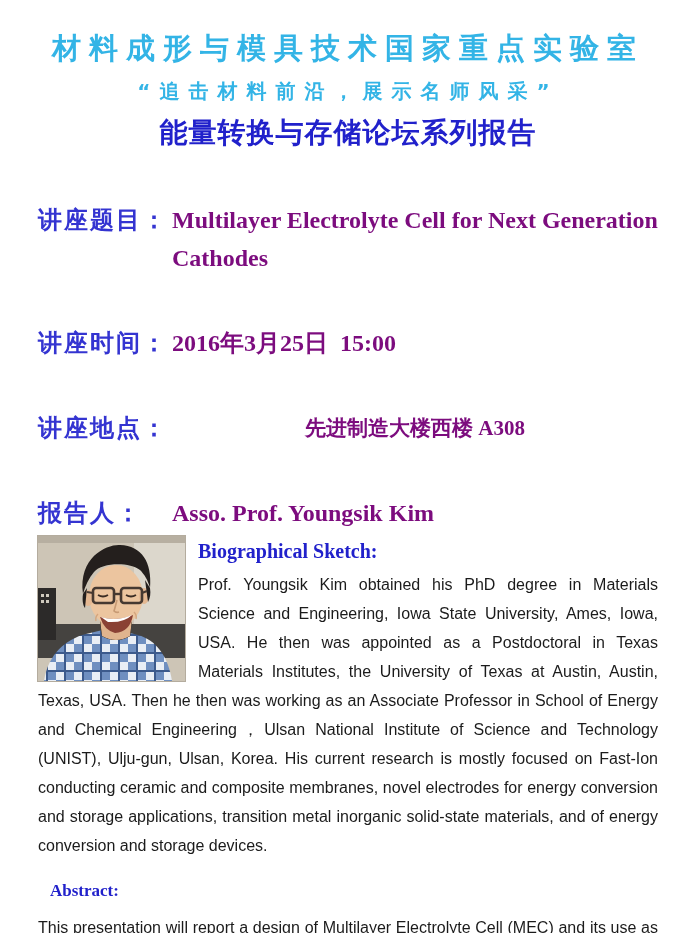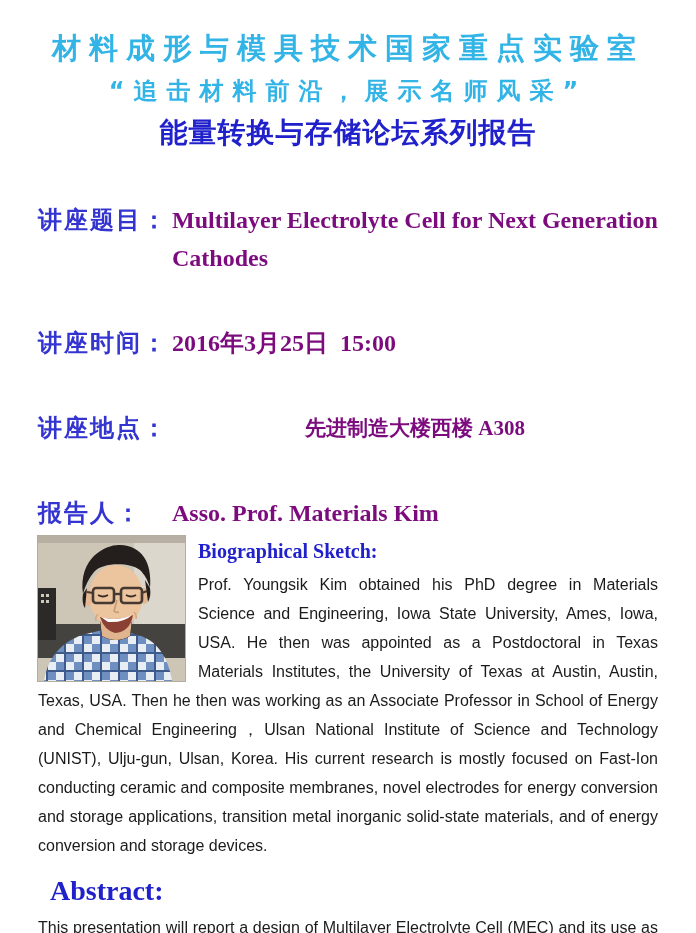--- a/index.html
+++ b/index.html
@@ -24,21 +24,21 @@
     font-weight: bold;
     font-size: 29px;
     letter-spacing: 8px;
     color: #33B4E6;
     line-height: 44px;
     white-space: nowrap;
   }
   .title-line-2 {
     font-family: "DejaVu Sans", sans-serif;
     font-weight: bold;
-    font-size: 24px;
+    font-size: 20px;
     letter-spacing: 9px;
     color: #33B4E6;
     line-height: 42px;
     white-space: nowrap;
   }
   .title-line-3 {
     font-family: "DejaVu Sans", sans-serif;
     font-weight: bold;
     font-size: 28px;
     letter-spacing: 1px;
@@ -104,21 +104,21 @@
     text-align: justify;
     color: #1b1b1b;
   }
   .clearfix::after { content: ""; display: table; clear: both; }
 
   
   .abstract-section { margin-top: 16px; }
   .abstract-heading {
     font-family: "Liberation Serif", serif;
     font-weight: bold;
-    font-size: 28px;
+    font-size: 17px;
     color: #2121CB;
     padding-left: 12px;
     line-height: 30px;
     margin-bottom: 8px;
   }
   .abstract-text { line-height: 28px; }
 </style>
 </head>
 <body>
 
@@ -138,21 +138,21 @@
     <div class="field-row">
       <span class="field-label">讲座时间：</span>
       <span class="field-value">2016年3月25日  15:00</span>
     </div>
     <div class="field-row">
       <span class="field-label">讲座地点：</span>
       <span class="field-value cn">先进制造大楼西楼 A308</span>
     </div>
     <div class="field-row">
       <span class="field-label">报告人：</span>
-      <span class="field-value">Asso. Prof. Materials Kim</span>
+      <span class="field-value">Asso. Prof. Youngsik Kim</span>
     </div>
   </div>
 
   <div class="bio-section clearfix">
     <div class="speaker-photo">
       <svg viewBox="0 0 147 145" xmlns="http://www.w3.org/2000/svg">
         <defs>
           <pattern id="plaid" width="18" height="18" patternUnits="userSpaceOnUse">
             <rect width="18" height="18" fill="#e9eef5"></rect>
             <rect x="0" y="0" width="9" height="9" fill="#6f8fc0"></rect>

